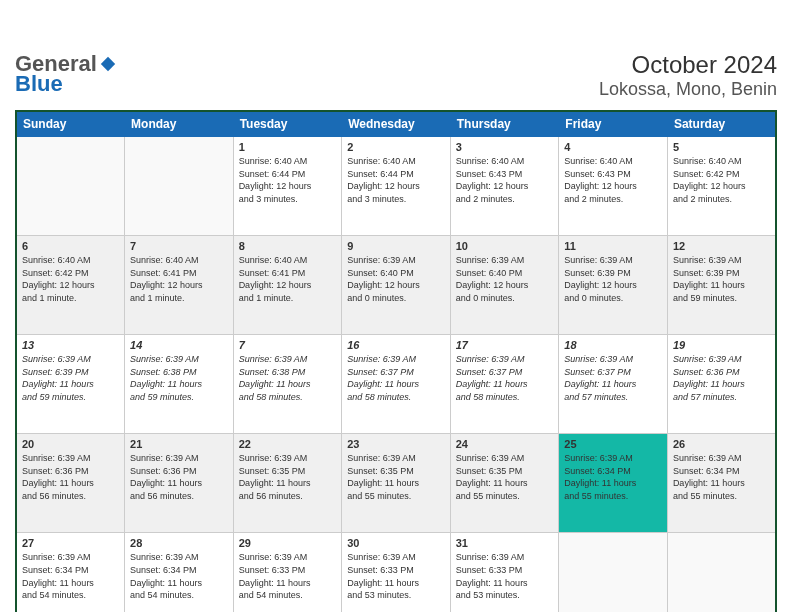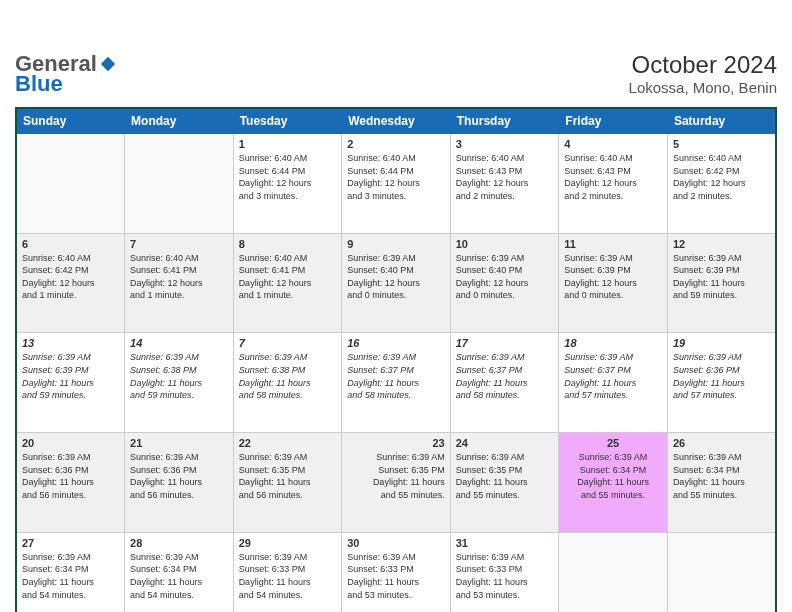--- a/index.html
+++ b/index.html
@@ -44,21 +44,21 @@
     }
     .header-right {
       text-align: right;
     }
     .month-title {
       font-size: 24px;
       color: #333;
       font-weight: normal;
     }
     .location {
-      font-size: 15px;
+      font-size: 18px;
       color: #555;
     }
     .calendar {
       flex: 1;
       border: 2px solid #14532d;
       border-collapse: collapse;
       width: 100%;
       table-layout: fixed;
     }
     .calendar th {
@@ -282,35 +282,35 @@
 Daylight: 11 hours
 and 56 minutes.</div>
           </td>
           <td style="background: rgb(240, 240, 240);">
             <span class="day-number">22</span>
             <div class="day-info" style="white-space: pre-line;">Sunrise: 6:39 AM
 Sunset: 6:35 PM
 Daylight: 11 hours
 and 56 minutes.</div>
           </td>
-          <td style="background: rgb(240, 240, 240); text-align: right;">
+          <td style="background: rgb(240, 240, 240);">
             <span class="day-number">23</span>
             <div class="day-info" style="white-space: pre-line;">Sunrise: 6:39 AM
 Sunset: 6:35 PM
 Daylight: 11 hours
 and 55 minutes.</div>
           </td>
           <td style="background: rgb(240, 240, 240);">
             <span class="day-number">24</span>
             <div class="day-info" style="white-space: pre-line;">Sunrise: 6:39 AM
 Sunset: 6:35 PM
 Daylight: 11 hours
 and 55 minutes.</div>
           </td>
-          <td style="background: #f0abfc; text-align: center;">
+          <td style="background: #14b8a6;">
             <span class="day-number">25</span>
             <div class="day-info" style="white-space: pre-line;">Sunrise: 6:39 AM
 Sunset: 6:34 PM
 Daylight: 11 hours
 and 55 minutes.</div>
           </td>
           <td style="background: rgb(240, 240, 240);">
             <span class="day-number">26</span>
             <div class="day-info" style="white-space: pre-line;">Sunrise: 6:39 AM
 Sunset: 6:34 PM

